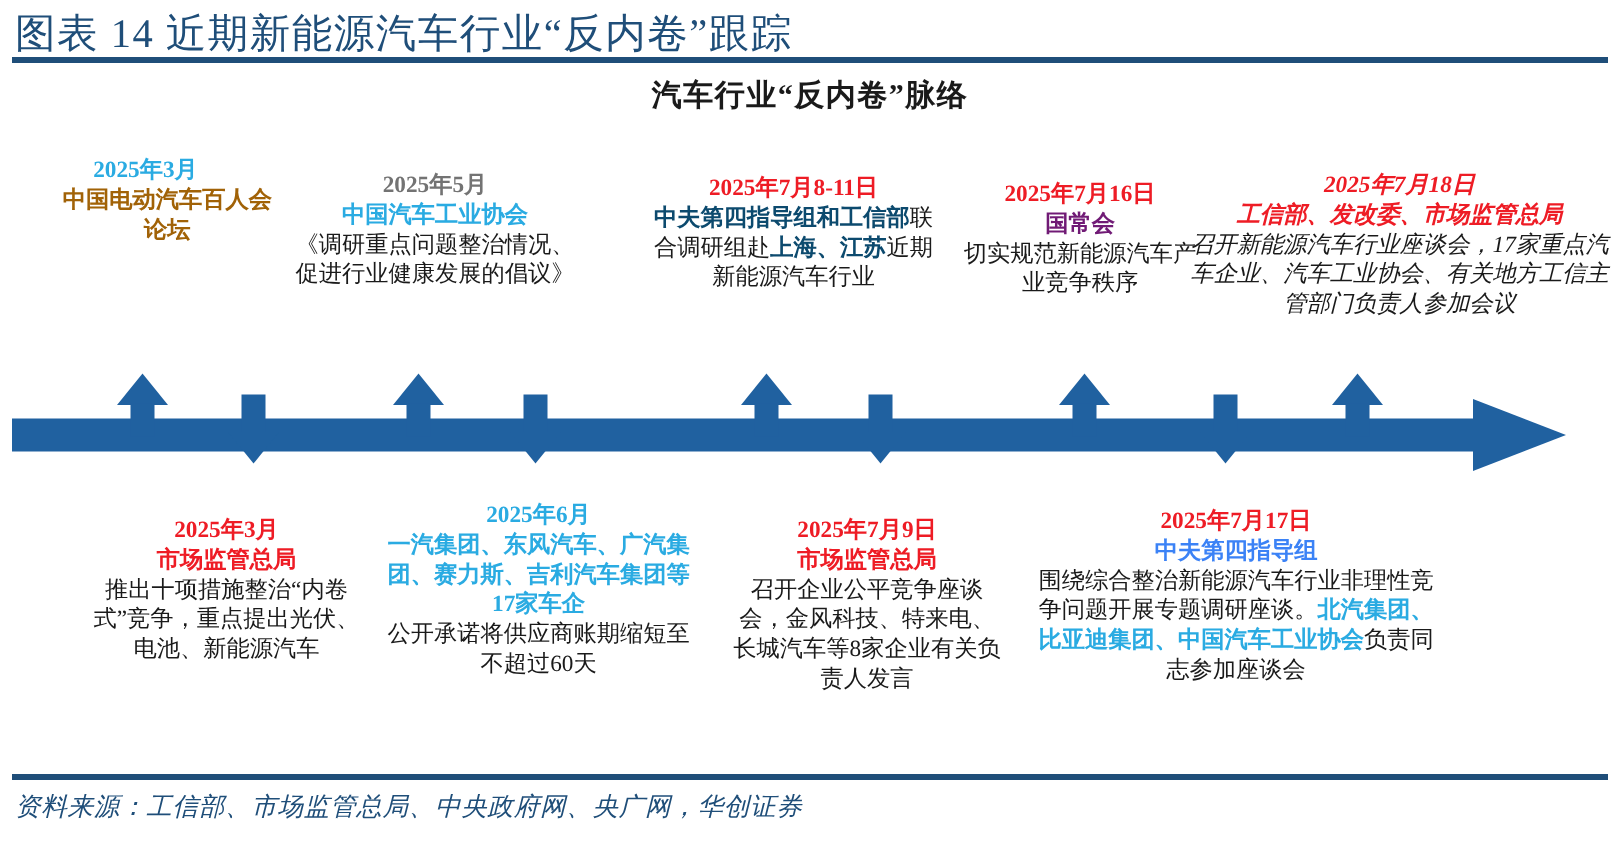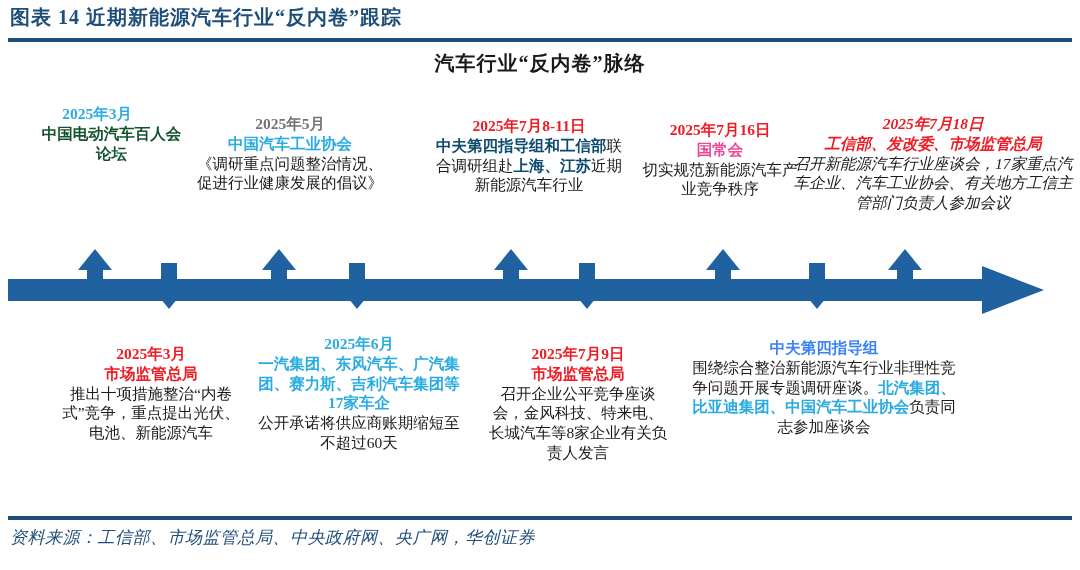--- a/index.html
+++ b/index.html
@@ -18,22 +18,22 @@
   
   #figure-header {
     position: absolute;
     left: 0; top: 0;
     width: 1080px;
     height: 44px;
   }
   #figure-title {
     position: absolute;
     left: 10px; top: 4px;
-    font-size: 20px;
-    font-weight: bold;
+    font-size: 27px;
+    font-weight: normal;
     color: #1f4e79;
     letter-spacing: 1px;
     white-space: nowrap;
   }
   #header-rule {
     position: absolute;
     left: 8px; top: 38px;
     width: 1064px;
     height: 4px;
     background: #1f4e79;
@@ -181,37 +181,37 @@
       <span class="head"></span>
     </div>
   <div class="conn down" style="left:800px;">
       <span class="stem"></span>
       <span class="head"></span>
     </div>
 </div>
 
 <div class="event" style="left:6px; top:104px; width:182px;">
   <span class="ev-date" style="color:#2aabe2;">2025年3月</span>
-  <span class="ev-org" style="color:#14532d;margin-left:29px;">中国电动汽车百人会论坛</span>
+  <span class="ev-org" style="color:#a16207;margin-left:29px;">中国电动汽车百人会论坛</span>
 </div>
 
 <div class="event" style="left:196px; top:114px; width:188px;">
   <span class="ev-date" style="color:#737373;">2025年5月</span>
   <span class="ev-org" style="color:#2aabe2;">中国汽车工业协会</span>
   <span class="ev-body">《调研重点问题整治情况、促进行业健康发展的倡议》</span>
 </div>
 
 <div class="event" style="left:436px; top:116px; width:186px;">
   <span class="ev-date" style="color:#ee1c25;">2025年7月8-11日</span>
   <span class="ev-body"><span class="c-red" style="font-weight:bold;">中夫第四指导组和工信部</span><span class="c-dark">联合调研组赴</span><span class="c-red" style="font-weight:bold;">上海、江苏</span><span class="c-dark">近期新能源汽车行业</span></span>
 </div>
 
 <div class="event" style="left:640px; top:120px; width:160px;">
   <span class="ev-date" style="color:#ee1c25;">2025年7月16日</span>
-  <span class="ev-org" style="color:#ec4899;">国常会</span>
+  <span class="ev-org" style="color:#701a75;">国常会</span>
   <span class="ev-body">切实规范新能源汽车产业竞争秩序</span>
 </div>
 
 <div class="event" style="left:790px; top:114px; width:286px;font-style:italic;">
   <span class="ev-date" style="color:#ee1c25;">2025年7月18日</span>
   <span class="ev-org" style="color:#ee1c25;">工信部、发改委、市场监管总局</span>
   <span class="ev-body">召开新能源汽车行业座谈会，17家重点汽车企业、汽车工业协会、有关地方工信主管部门负责人参加会议</span>
 </div>
 
 <div class="event" style="left:58px; top:344px; width:186px;">
@@ -226,18 +226,19 @@
   <span class="ev-body">公开承诺将供应商账期缩短至不超过60天</span>
 </div>
 
 <div class="event" style="left:486px; top:344px; width:184px;">
   <span class="ev-date" style="color:#ee1c25;">2025年7月9日</span>
   <span class="ev-org" style="color:#ee1c25;">市场监管总局</span>
   <span class="ev-body">召开企业公平竞争座谈会，金风科技、特来电、长城汽车等8家企业有关负责人发言</span>
 </div>
 
 <div class="event" style="left:686px; top:338px; width:276px;">
+  <span class="ev-date" style="color:#ee1c25;">2025年7月17日</span>
   <span class="ev-org" style="color:#3b82f6;">中夫第四指导组</span>
   <span class="ev-body"><span class="c-dark">围绕综合整治新能源汽车行业非理性竞争问题开展专题调研座谈。</span><span class="c-blue" style="font-weight:bold;font-family:Liberation Serif, serif;">北汽集团、比亚迪集团、中国汽车工业协会</span><span class="c-dark">负责同志参加座谈会</span></span>
 </div>
 
 <div id="footer-rule"></div>
 <div id="source-note">资料来源：工信部、市场监管总局、中央政府网、央广网，华创证券</div>
 
 </body></html>

